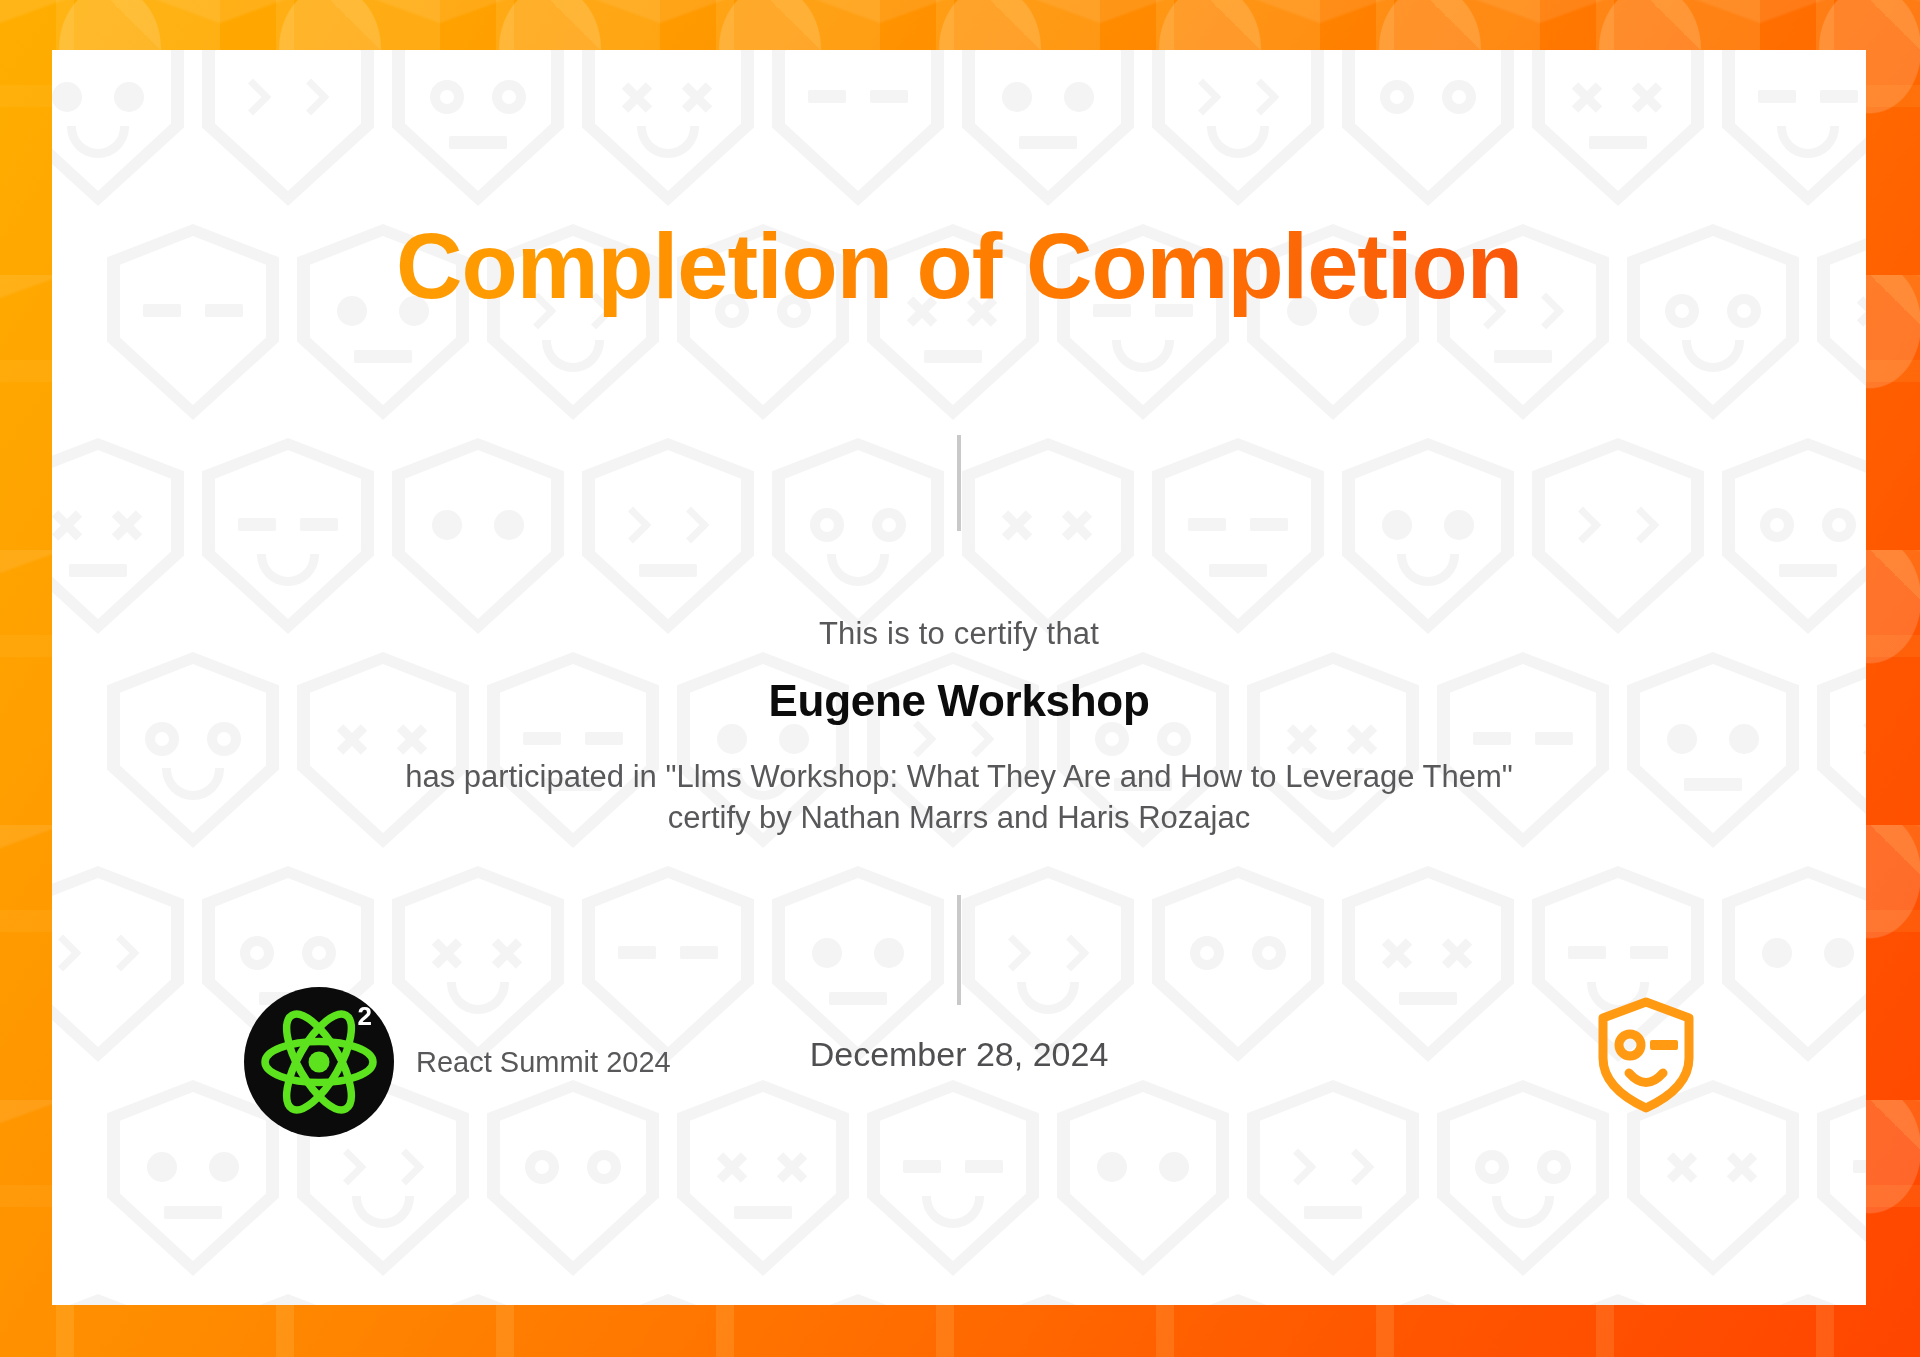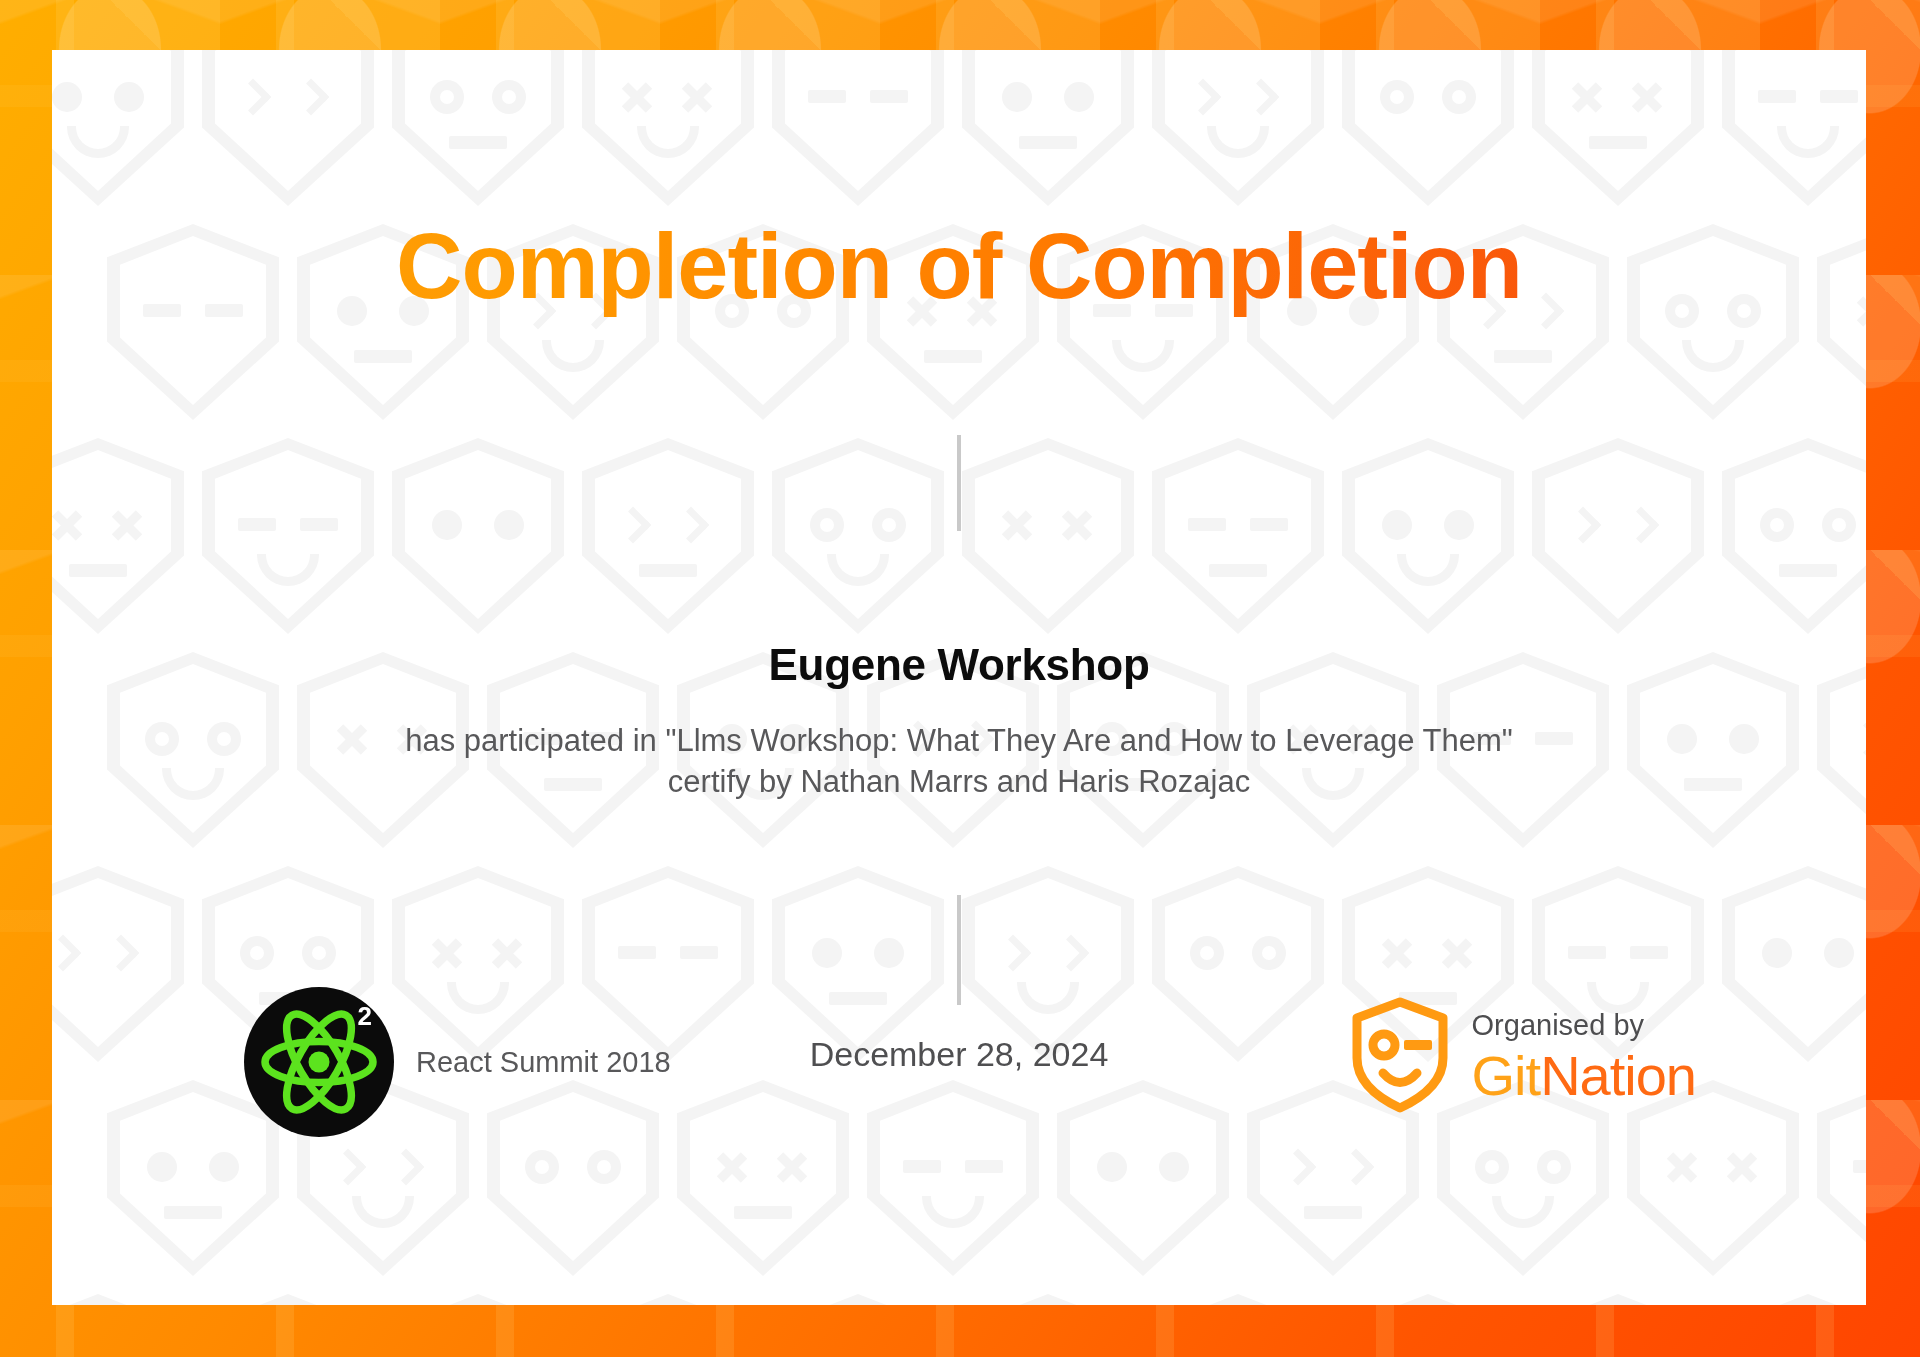--- a/index.html
+++ b/index.html
@@ -785,20 +785,21 @@
           <div class="sh"></div>
           <div class="wm-face"></div>
         </div>
       </div>
 
     <h1 class="title">Completion of Completion</h1>
 
     <div class="divider divider-top"></div>
 
     <div class="body-block">
+      <div class="certify-line">This is to certify that</div>
 
       <div class="recipient-name">Eugene Workshop</div>
 
       <div class="participation">
         <span class="ln">has participated in "Llms Workshop: What They Are and How to Leverage Them"</span>
         <span class="ln">certify by Nathan Marrs and Haris Rozajac</span>
       </div>
     </div>
 
     <div class="divider divider-bottom"></div>
@@ -810,37 +811,31 @@
           <svg width="122" height="116" viewBox="0 0 122 116" aria-hidden="true">
             <g fill="none" stroke="#5CE31E" stroke-width="7.5">
               <ellipse cx="61" cy="58" rx="54" ry="20.5"></ellipse>
               <ellipse cx="61" cy="58" rx="54" ry="20.5" transform="rotate(60 61 58)"></ellipse>
               <ellipse cx="61" cy="58" rx="54" ry="20.5" transform="rotate(120 61 58)"></ellipse>
             </g>
             <circle cx="61" cy="58" r="10.5" fill="#5CE31E"></circle>
           </svg>
           <span class="react-sup">2</span>
         </div>
-        <div class="react-label">React Summit 2018</div>
+        <div class="react-label">React Summit 2024</div>
       </div>
 
       <div class="date-text">December 28, 2024</div>
 
       <div class="gitnation-block">
         <div class="gn-shield">
           <svg width="100" height="116" viewBox="0 0 100 116" aria-hidden="true">
             <path d="M50 5 L93 21 V61 Q93 91 50 111 Q7 91 7 61 V21 Z" fill="none" stroke="#FF9A12" stroke-width="9" stroke-linejoin="round"></path>
             <circle cx="34" cy="48" r="11" fill="none" stroke="#FF9A12" stroke-width="9"></circle>
             <rect x="54" y="43" width="28" height="10" rx="2" fill="#FF9A12"></rect>
             <path d="M33 76 Q50 95 67 76" fill="none" stroke="#FF9A12" stroke-width="9" stroke-linecap="round"></path>
           </svg>
         </div>
-        <div class="gn-text">
-          <div class="gn-organised">Organised by</div>
-          <div class="gn-wordmark">
-            <span class="gn-git">Git</span><span class="gn-nation">Nation</span>
-          </div>
-        </div>
       </div>
 
     </div>
   </div>
 </div>
 
 </body></html>

